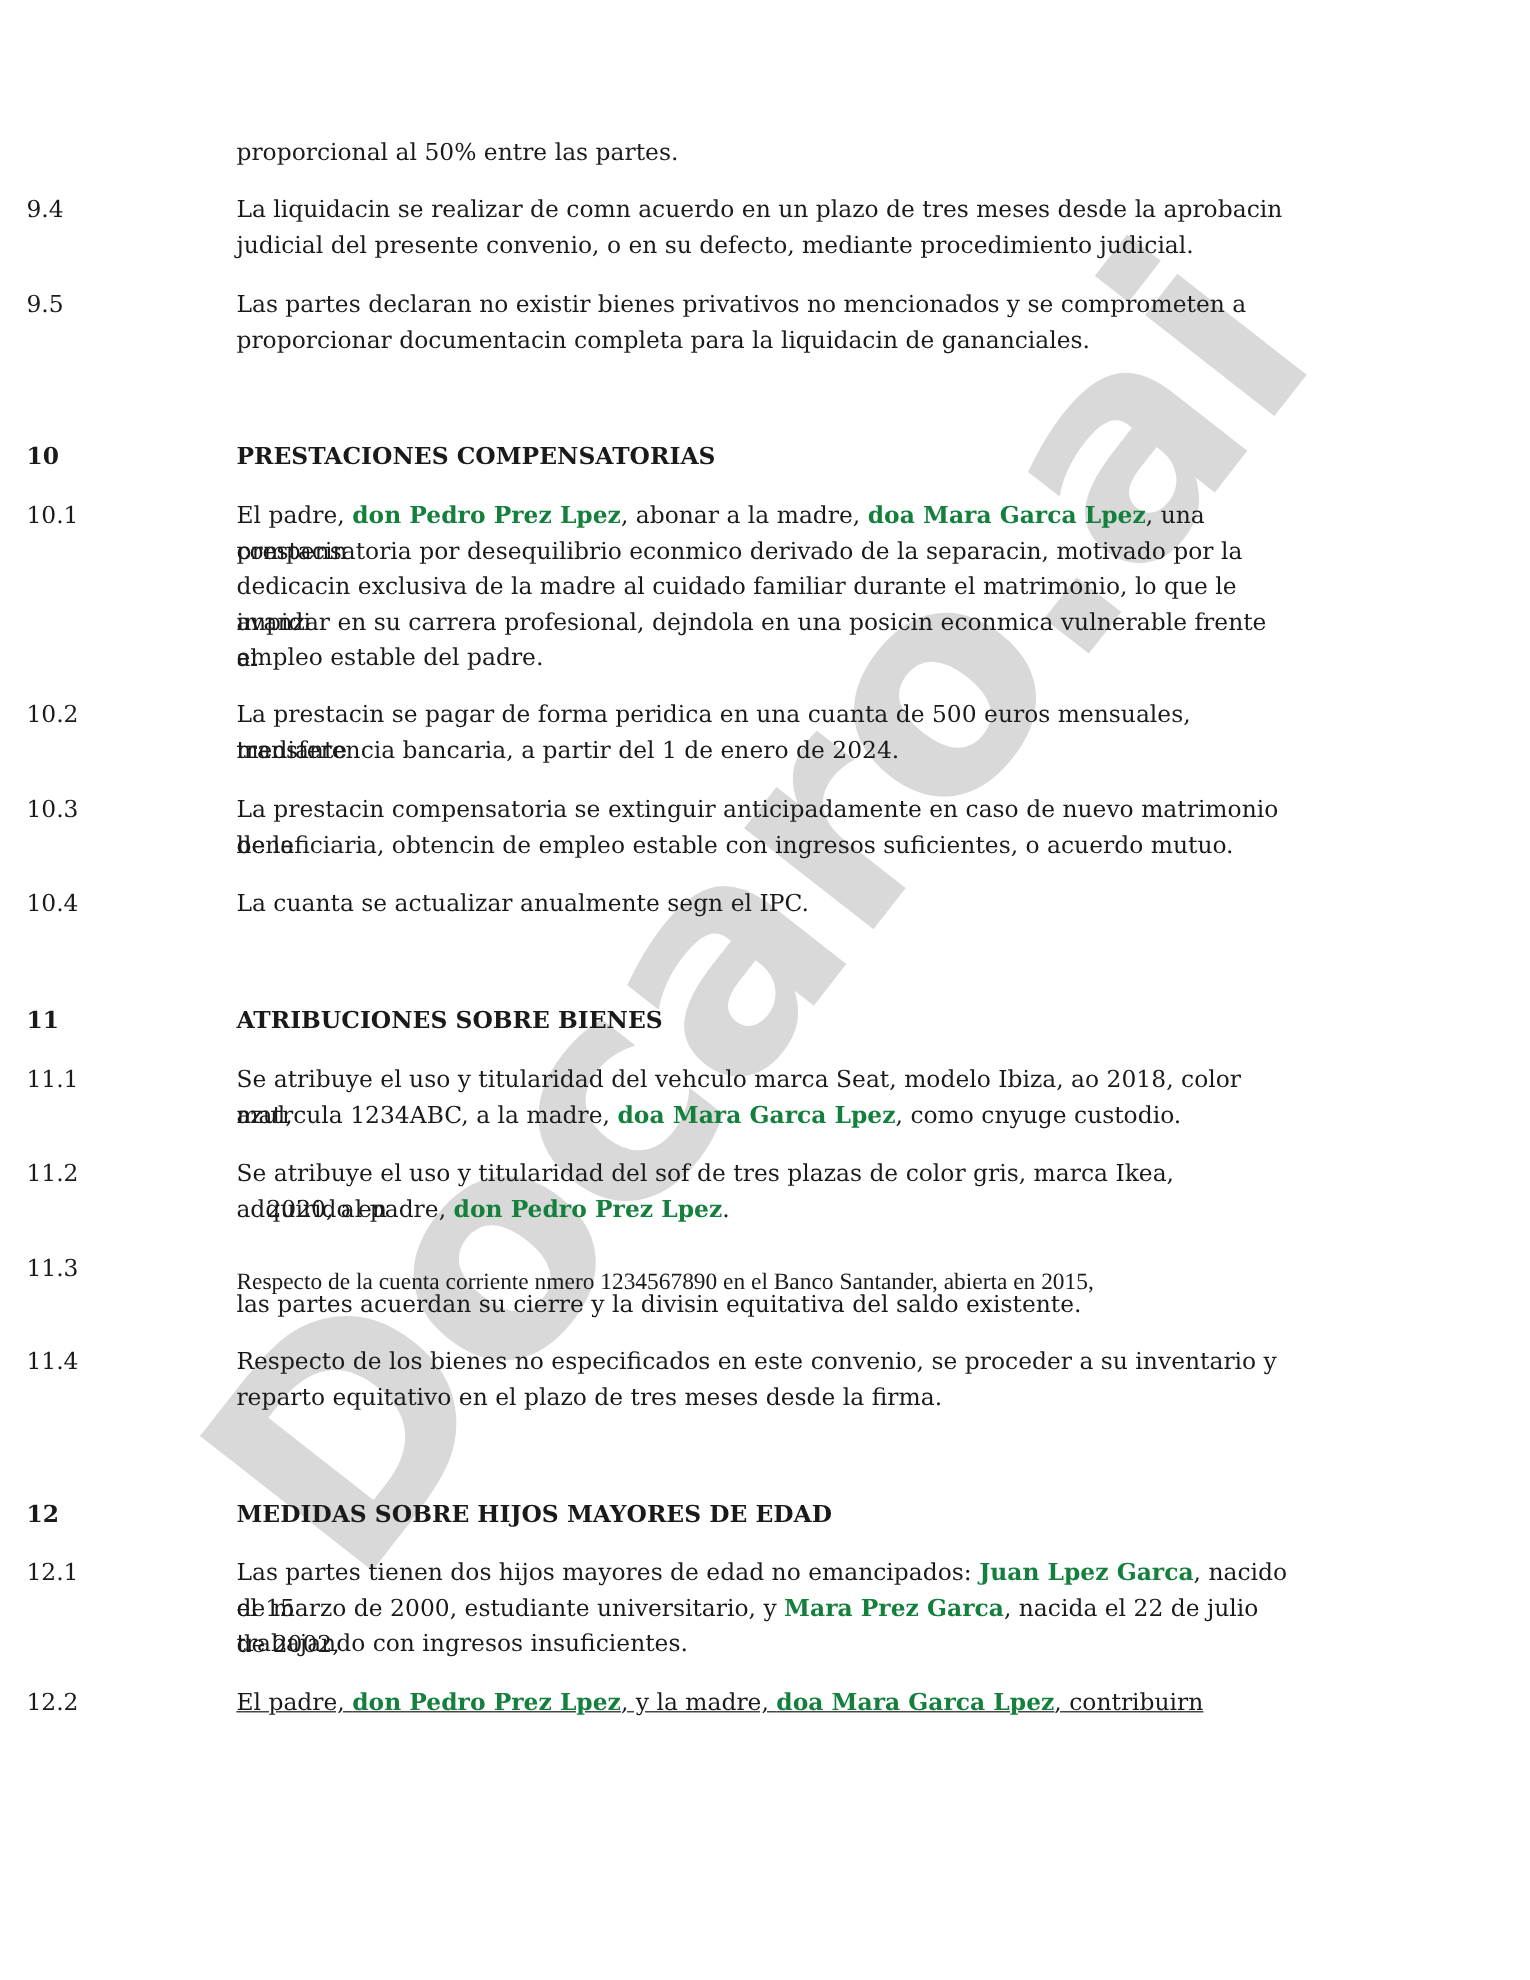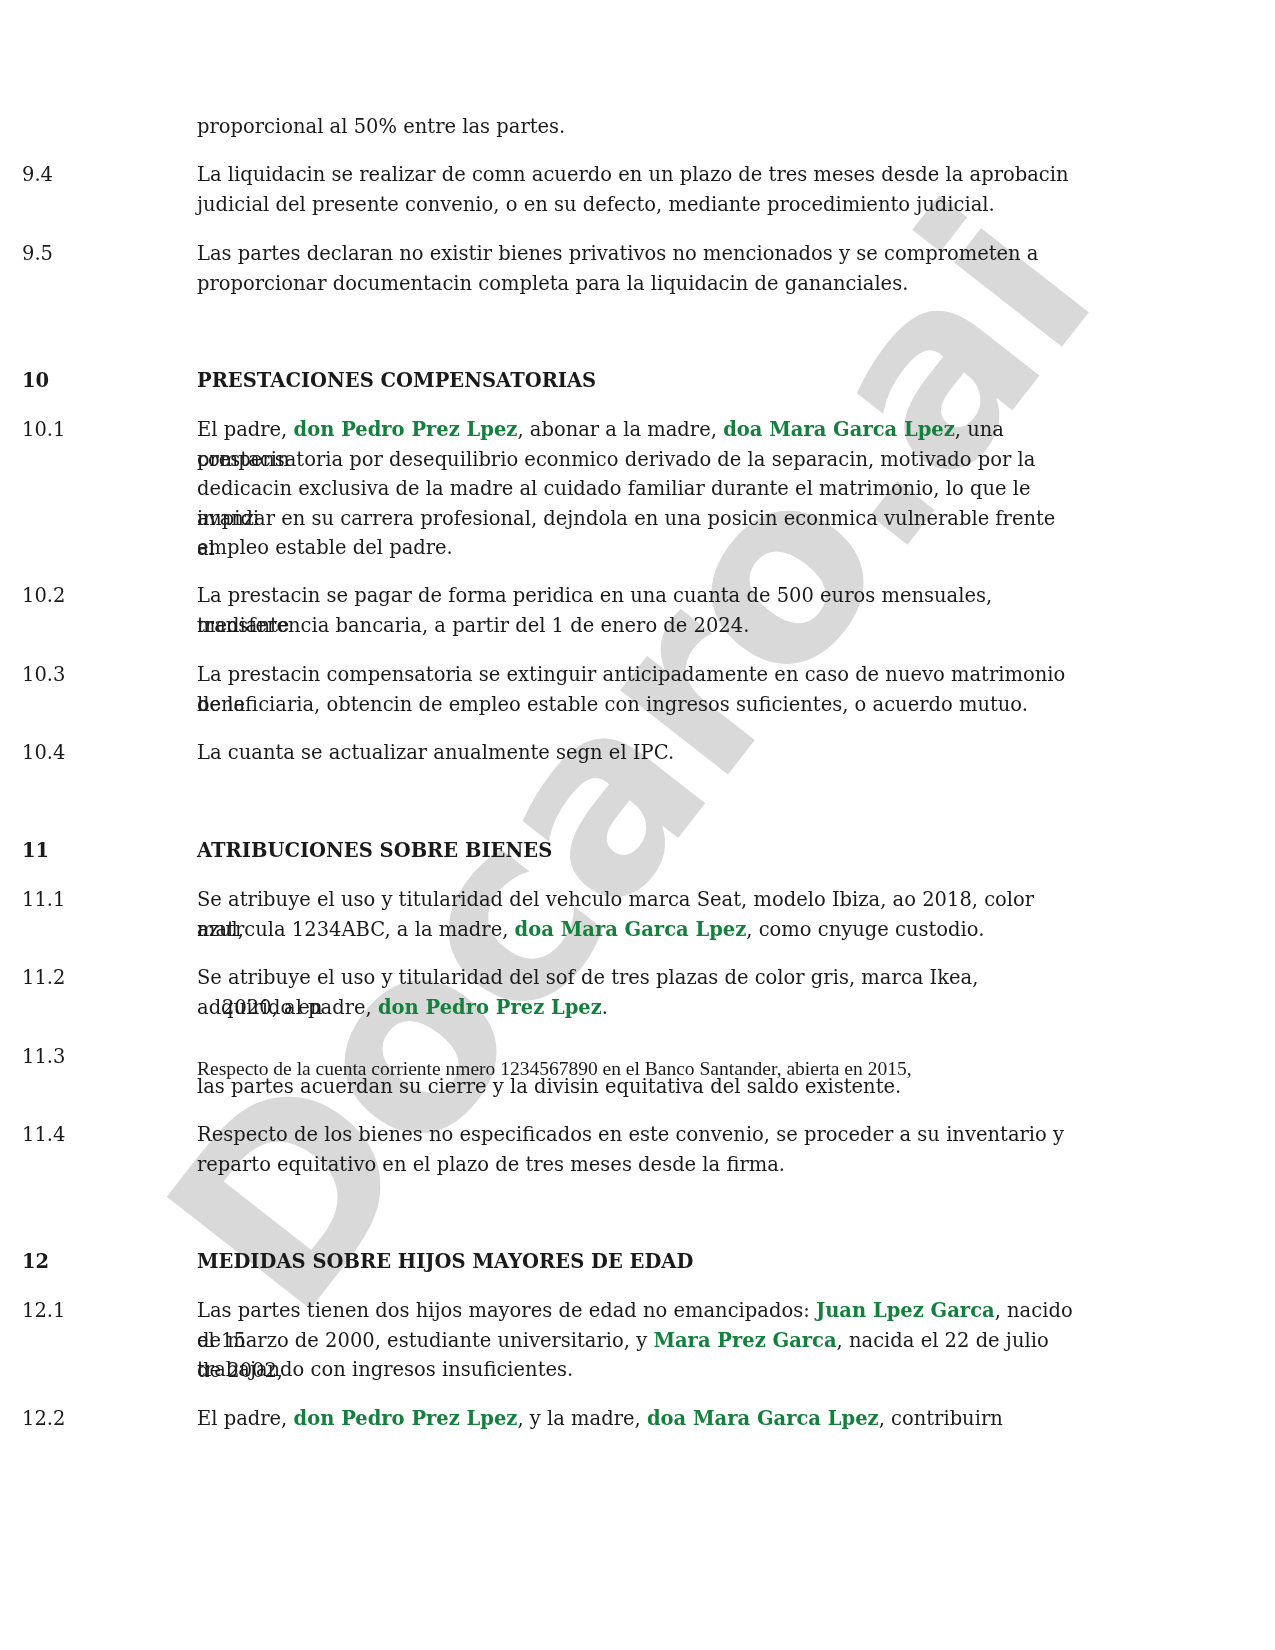--- a/index.html
+++ b/index.html
@@ -101,16 +101,16 @@
         <span class="txt">MEDIDAS SOBRE HIJOS MAYORES DE EDAD</span>
       </div>
       <div class="para" style="top: 1296px;">
         <span class="num">12.1</span>
         <div class="txt" style="top: 0px;">Las partes tienen dos hijos mayores de edad no emancipados: <b>Juan Lpez Garca</b>, nacido el 15</div>
         <div class="txt" style="top: 29.5px;">de marzo de 2000, estudiante universitario, y <b>Mara Prez Garca</b>, nacida el 22 de julio de 2002,</div>
         <div class="txt" style="top: 59px;">trabajando con ingresos insuficientes.</div>
       </div>
       <div class="para" style="top: 1404px;">
         <span class="num">12.2</span>
-        <div class="txt" style="top: 0px;">El padre, <b>don Pedro Prez Lpez</b>, y la madre, <b>doa Mara Garca Lpez</b>, contribuirn</div>
+        <div class="txt" style="top: 0px; text-decoration: underline;">El padre, <b>don Pedro Prez Lpez</b>, y la madre, <b>doa Mara Garca Lpez</b>, contribuirn</div>
       </div>
     </div>
 </div>
 
 </body></html>

